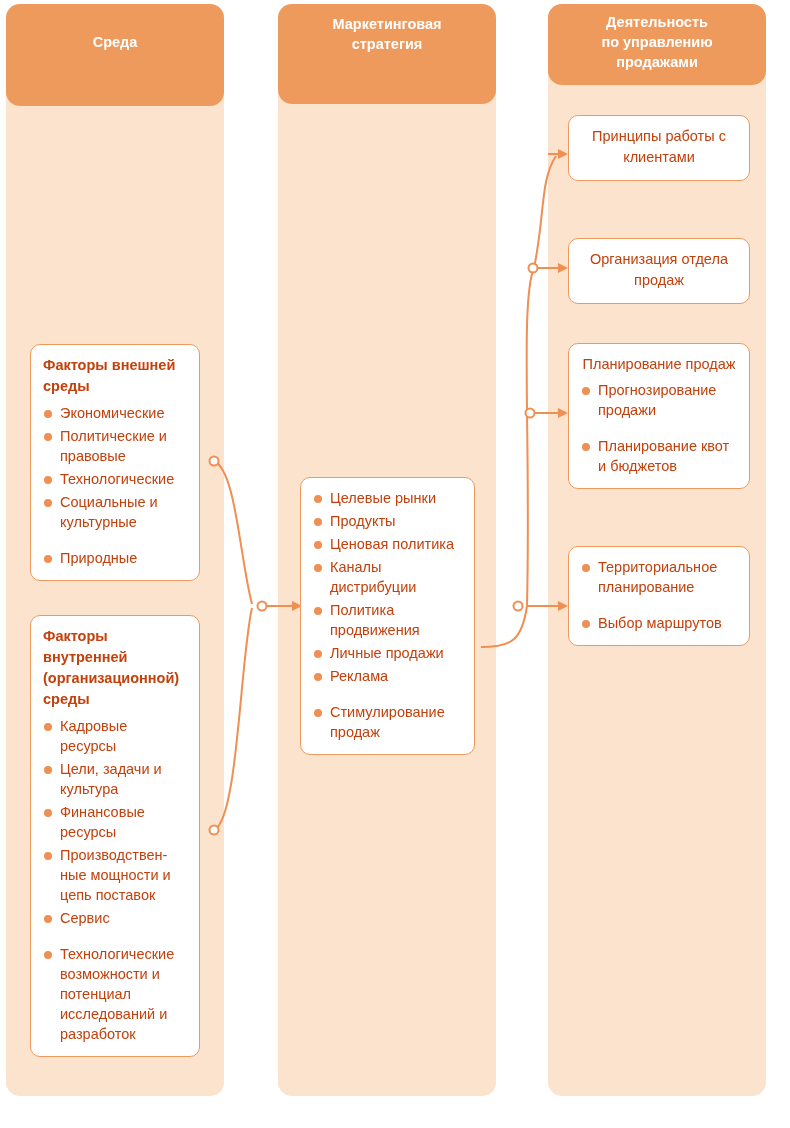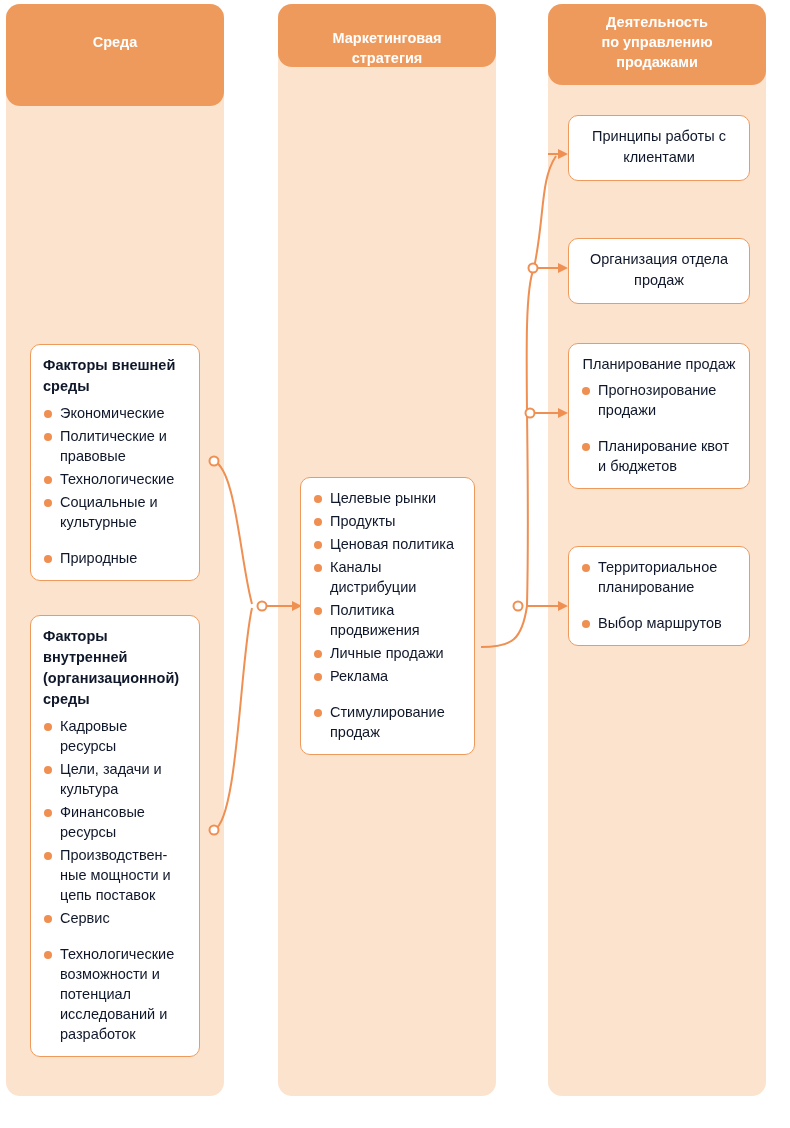--- a/index.html
+++ b/index.html
@@ -40,32 +40,32 @@
     border-radius: 14px;
     color: #ffffff;
     font-weight: bold;
     font-size: 14.5px;
     line-height: 20px;
     text-align: center;
     box-sizing: border-box;
     padding: 14px 10px;
   }
   #hdr-env   { height: 102px; padding-top: 28px; }
-  #hdr-strat { height: 63px; padding-top: 24px; }
+  #hdr-strat { height: 100px; padding-top: 10px; }
   #hdr-sales { height: 81px; padding-top: 8px; }
 
   .card {
     position: absolute;
     background: #ffffff;
     border: 1.6px solid #ef9a5d;
     border-radius: 10px;
     box-sizing: border-box;
     padding: 10px 12px 12px 12px;
     font-size: 14.5px;
-    color: #0f172a;
+    color: #c2410c;
     line-height: 20px;
   }
   .card-title {
     font-weight: bold;
     text-align: left;
     margin: 0 0 6px 0;
     line-height: 21px;
   }
   .card-title.plain {
     font-weight: normal;

